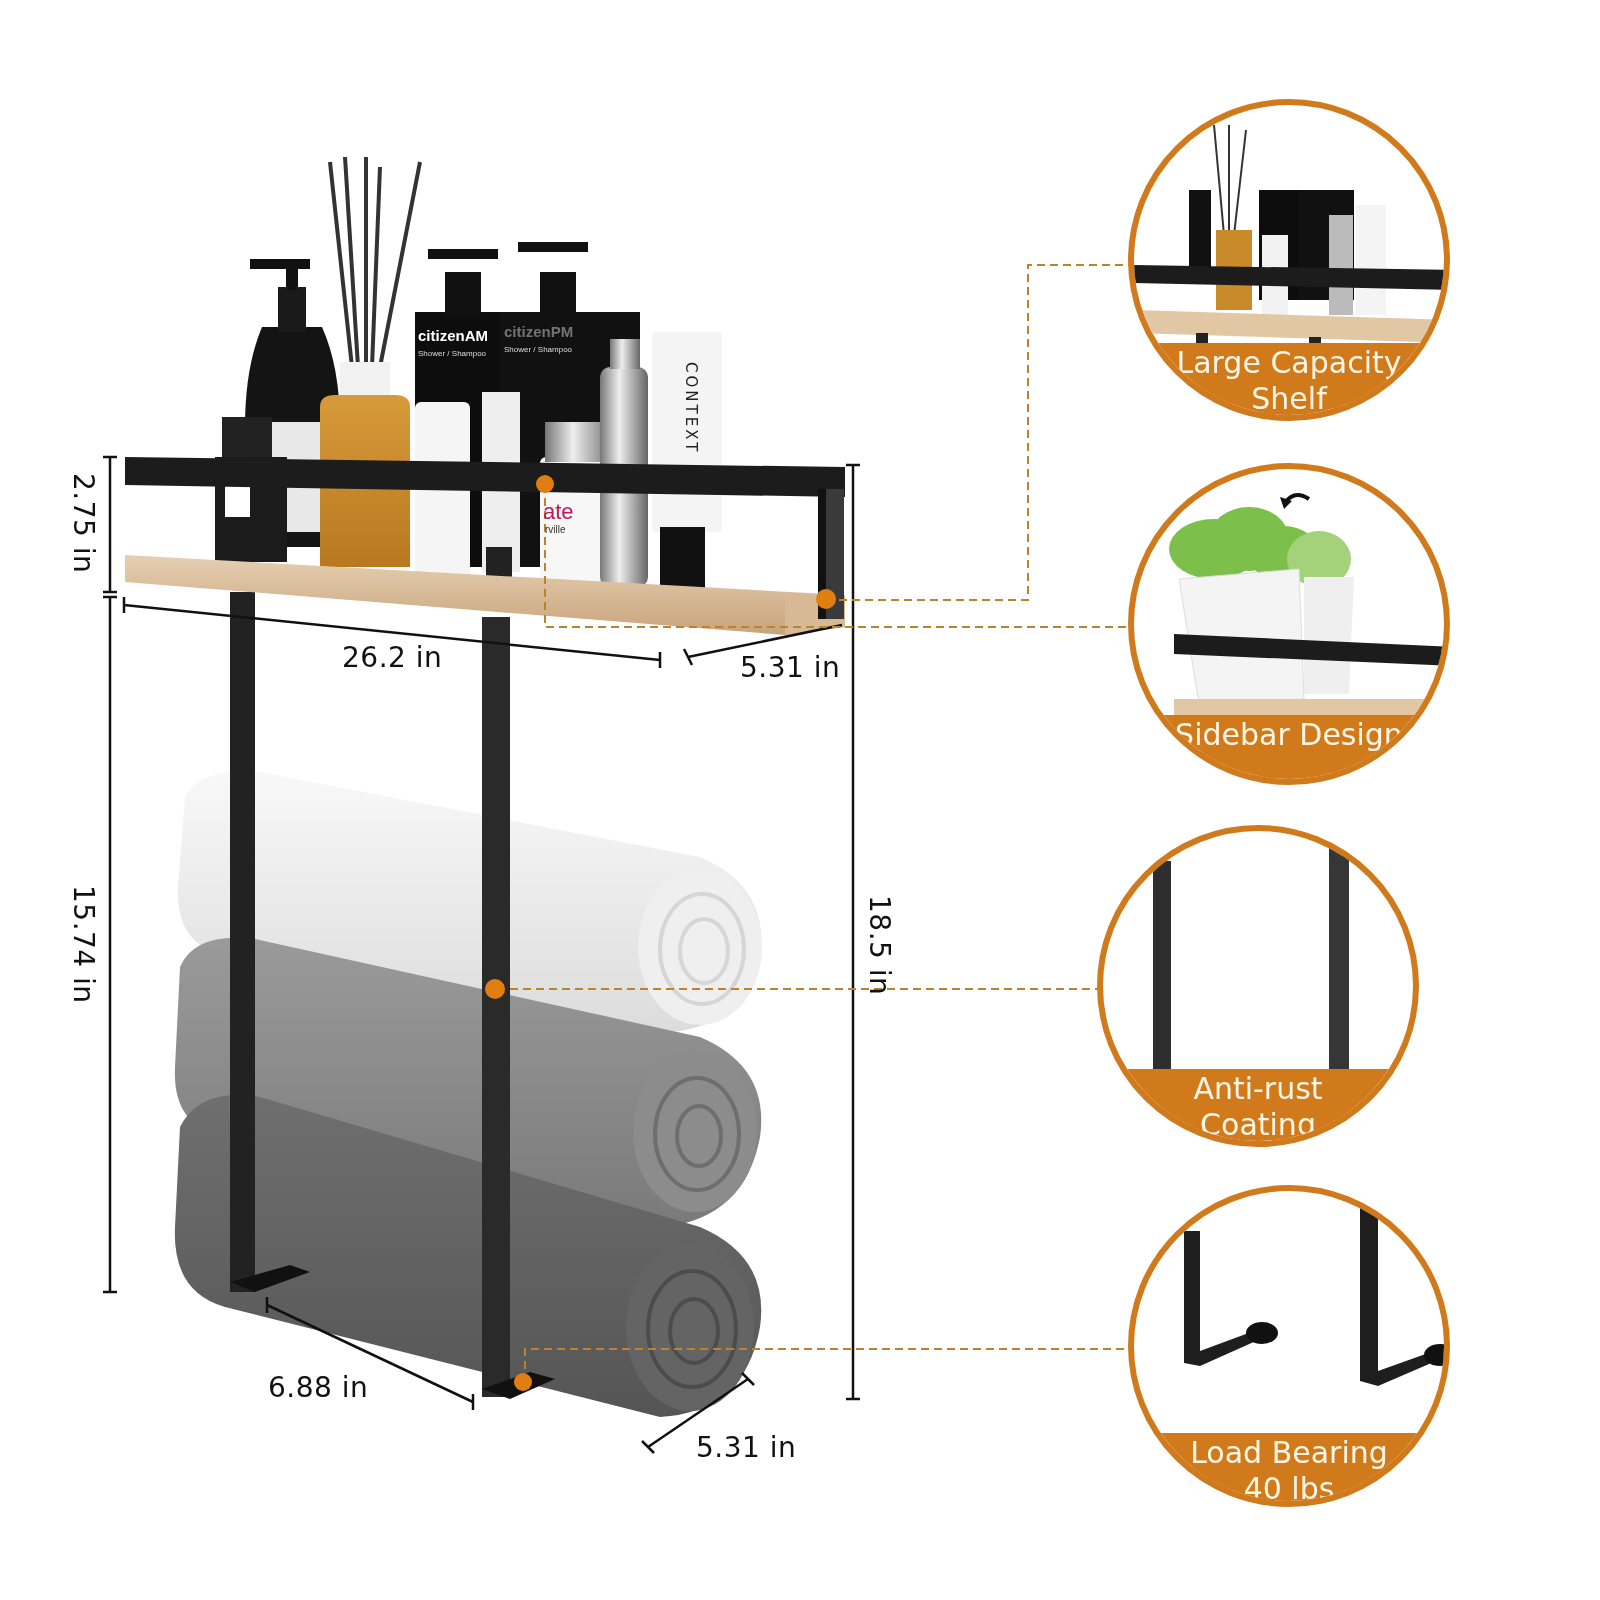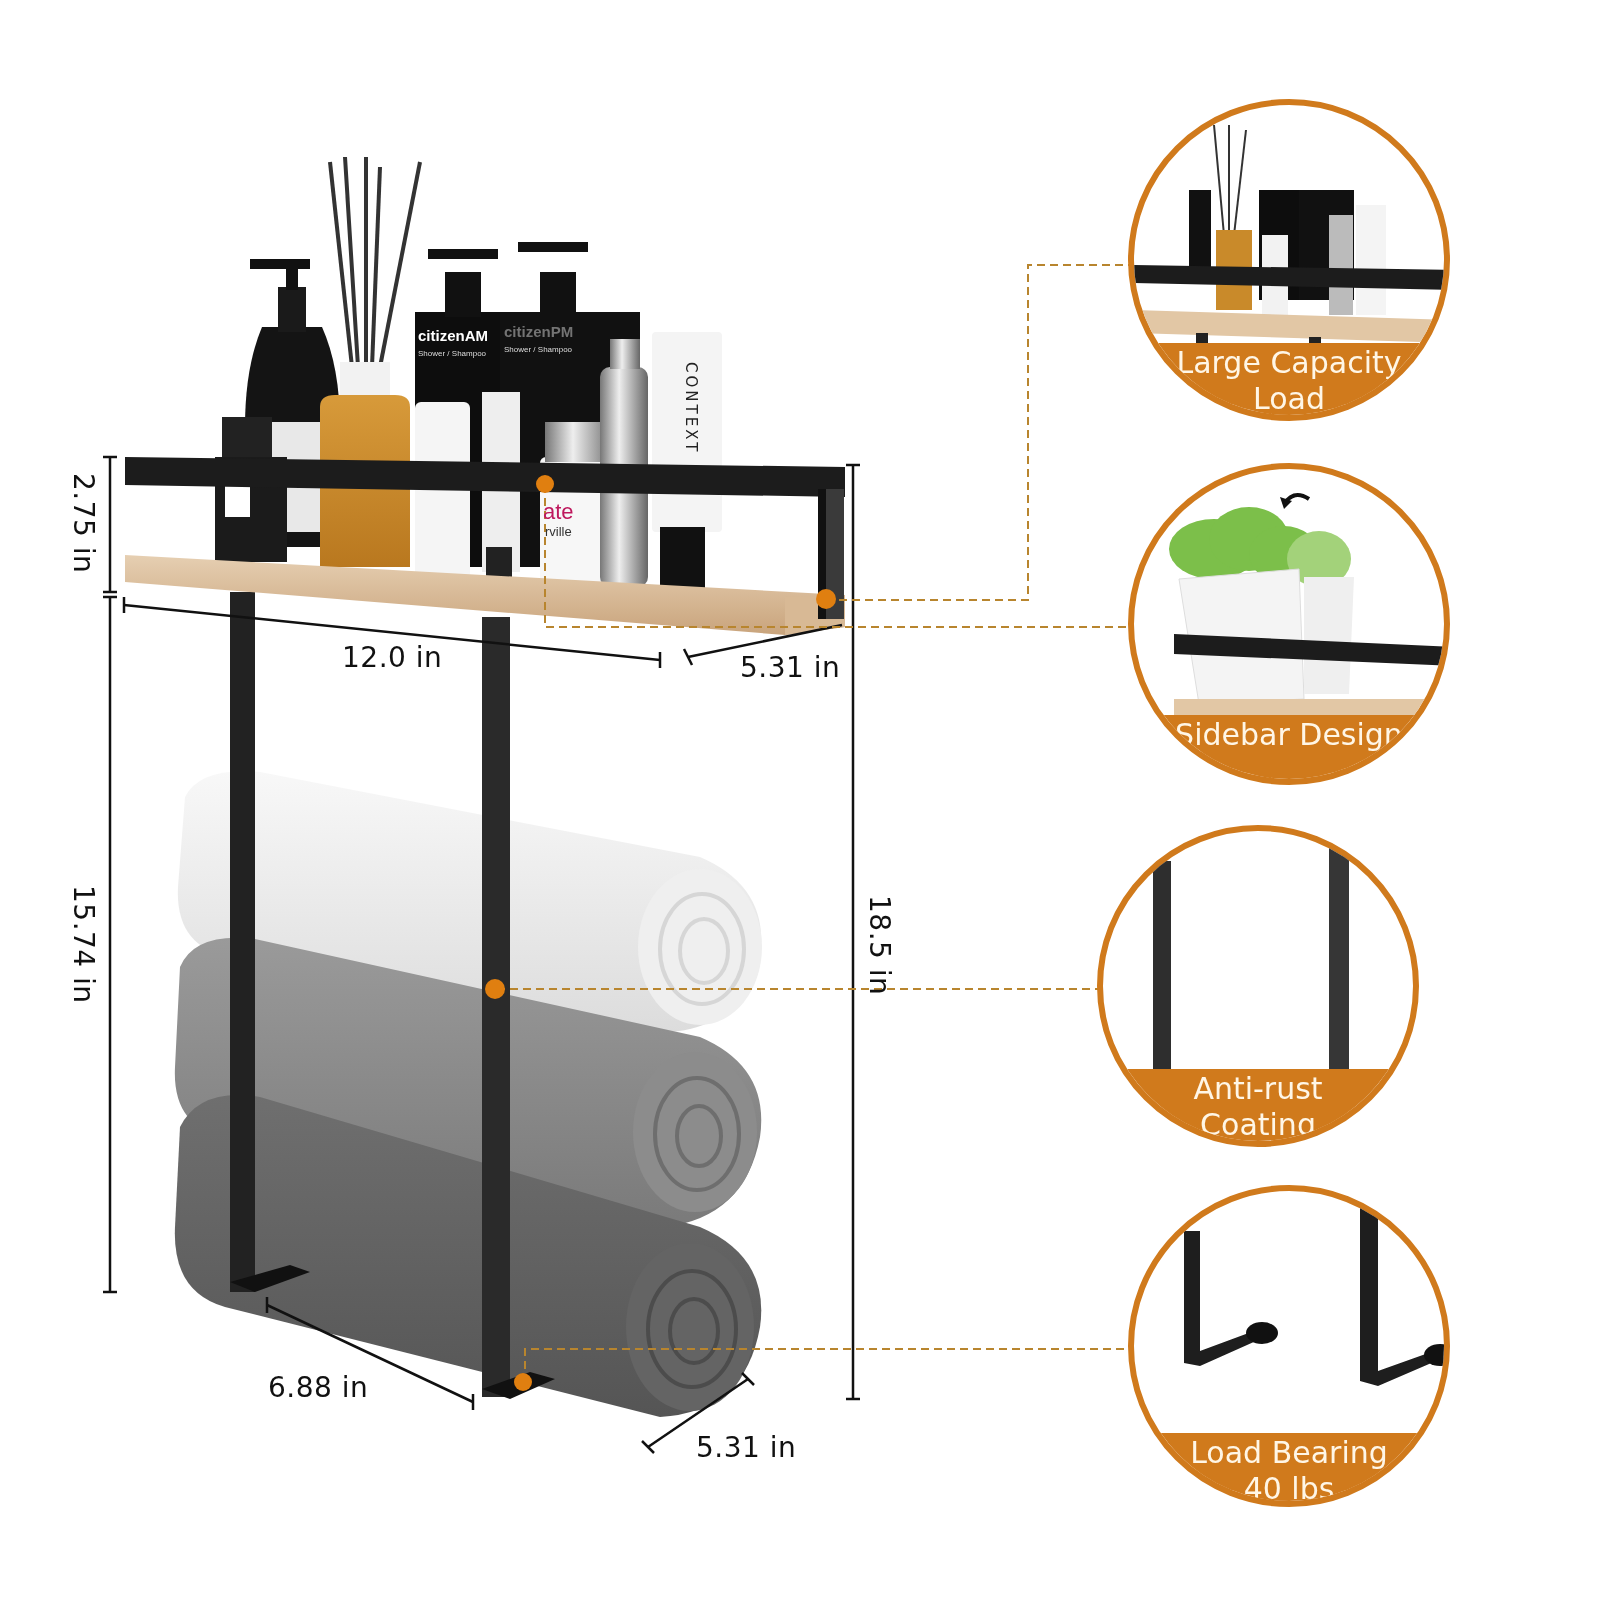--- a/index.html
+++ b/index.html
@@ -165,25 +165,25 @@
       <circle cx="523" cy="1355" r="9"></circle>
     </g>
   </svg>
 
   <div style="position:absolute;left:418px;top:300px;color:#fff;font-size:15px;font-family:'Liberation Sans',sans-serif;font-weight:bold;">citizenAM</div>
   <div style="position:absolute;left:418px;top:322px;color:#ddd;font-size:8px;font-family:'Liberation Sans',sans-serif;">Shower / Shampoo</div>
   <div style="position:absolute;left:504px;top:296px;color:#737373;font-size:15px;font-family:'Liberation Sans',sans-serif;font-weight:bold;">citizenPM</div>
   <div style="position:absolute;left:504px;top:318px;color:#ddd;font-size:8px;font-family:'Liberation Sans',sans-serif;">Shower / Shampoo</div>
   <div style="position:absolute;left:700px;top:335px;color:#222;font-size:15px;letter-spacing:3px;transform-origin:left top;transform:rotate(90deg);">CONTEXT</div>
   <div style="position:absolute;left:543px;top:472px;color:#be185d;font-size:22px;font-family:'Liberation Sans',sans-serif;">ate</div>
-  <div style="position:absolute;left:545px;top:497px;color:#333;font-size:13px;font-family:'Liberation Sans',sans-serif;">rville</div>
+  <div style="position:absolute;left:545px;top:497px;color:#333;font-size:10px;font-family:'Liberation Sans',sans-serif;">rville</div>
   <div style="position:absolute;left:226px;top:476px;color:#fff;font-size:5px;">CHANEL</div>
 
   <div class="dim-label vert" style="left:100px;top:446px;">2.75 in</div>
-  <div class="dim-label" style="left:342px;top:614px;">12.0 in</div>
+  <div class="dim-label" style="left:342px;top:614px;">26.2 in</div>
   <div class="dim-label" style="left:740px;top:624px;">5.31 in</div>
   <div class="dim-label vert" style="left:100px;top:858px;">15.74 in</div>
   <div class="dim-label vert" style="left:896px;top:868px;">18.5 in</div>
   <div class="dim-label" style="left:268px;top:1344px;">6.88 in</div>
   <div class="dim-label" style="left:696px;top:1404px;">5.31 in</div>
 
   <div class="callout" style="left:1128px;top:72px;">
     <svg width="322" height="322" viewBox="0 0 322 322">
       <rect x="55" y="85" width="22" height="85" fill="#111"></rect>
       <line x1="80" y1="20" x2="90" y2="130" stroke="#333" stroke-width="2"></line>
@@ -195,21 +195,21 @@
       <rect x="128" y="130" width="26" height="85" fill="#f2f2f2"></rect>
       <rect x="195" y="110" width="24" height="100" fill="#bbb"></rect>
       <rect x="222" y="100" width="30" height="110" fill="#f4f4f4"></rect>
       <path d="M0 160 L322 165 L322 185 L0 178 Z" fill="#1c1c1c"></path>
       <path d="M0 205 L322 215 L322 238 L0 228 Z" fill="#e2c7a5"></path>
       <rect x="62" y="228" width="12" height="30" fill="#222"></rect>
       <rect x="175" y="232" width="12" height="30" fill="#222"></rect>
     </svg>
     <div class="band" style="top:238px;">
       <span>Large Capacity</span>
-      <span>Load</span>
+      <span>Shelf</span>
     </div>
   </div>
 
   <div class="callout" style="left:1128px;top:436px;">
     <svg width="322" height="322" viewBox="0 0 322 322">
       <path d="M175 30 Q160 20 150 35" fill="none" stroke="#111" stroke-width="4"></path>
       <path d="M146 28 L150 40 L158 32 Z" fill="#111"></path>
       <g fill="#7cbf4a">
         <ellipse cx="80" cy="80" rx="45" ry="30"></ellipse>
         <ellipse cx="115" cy="70" rx="40" ry="32"></ellipse>

